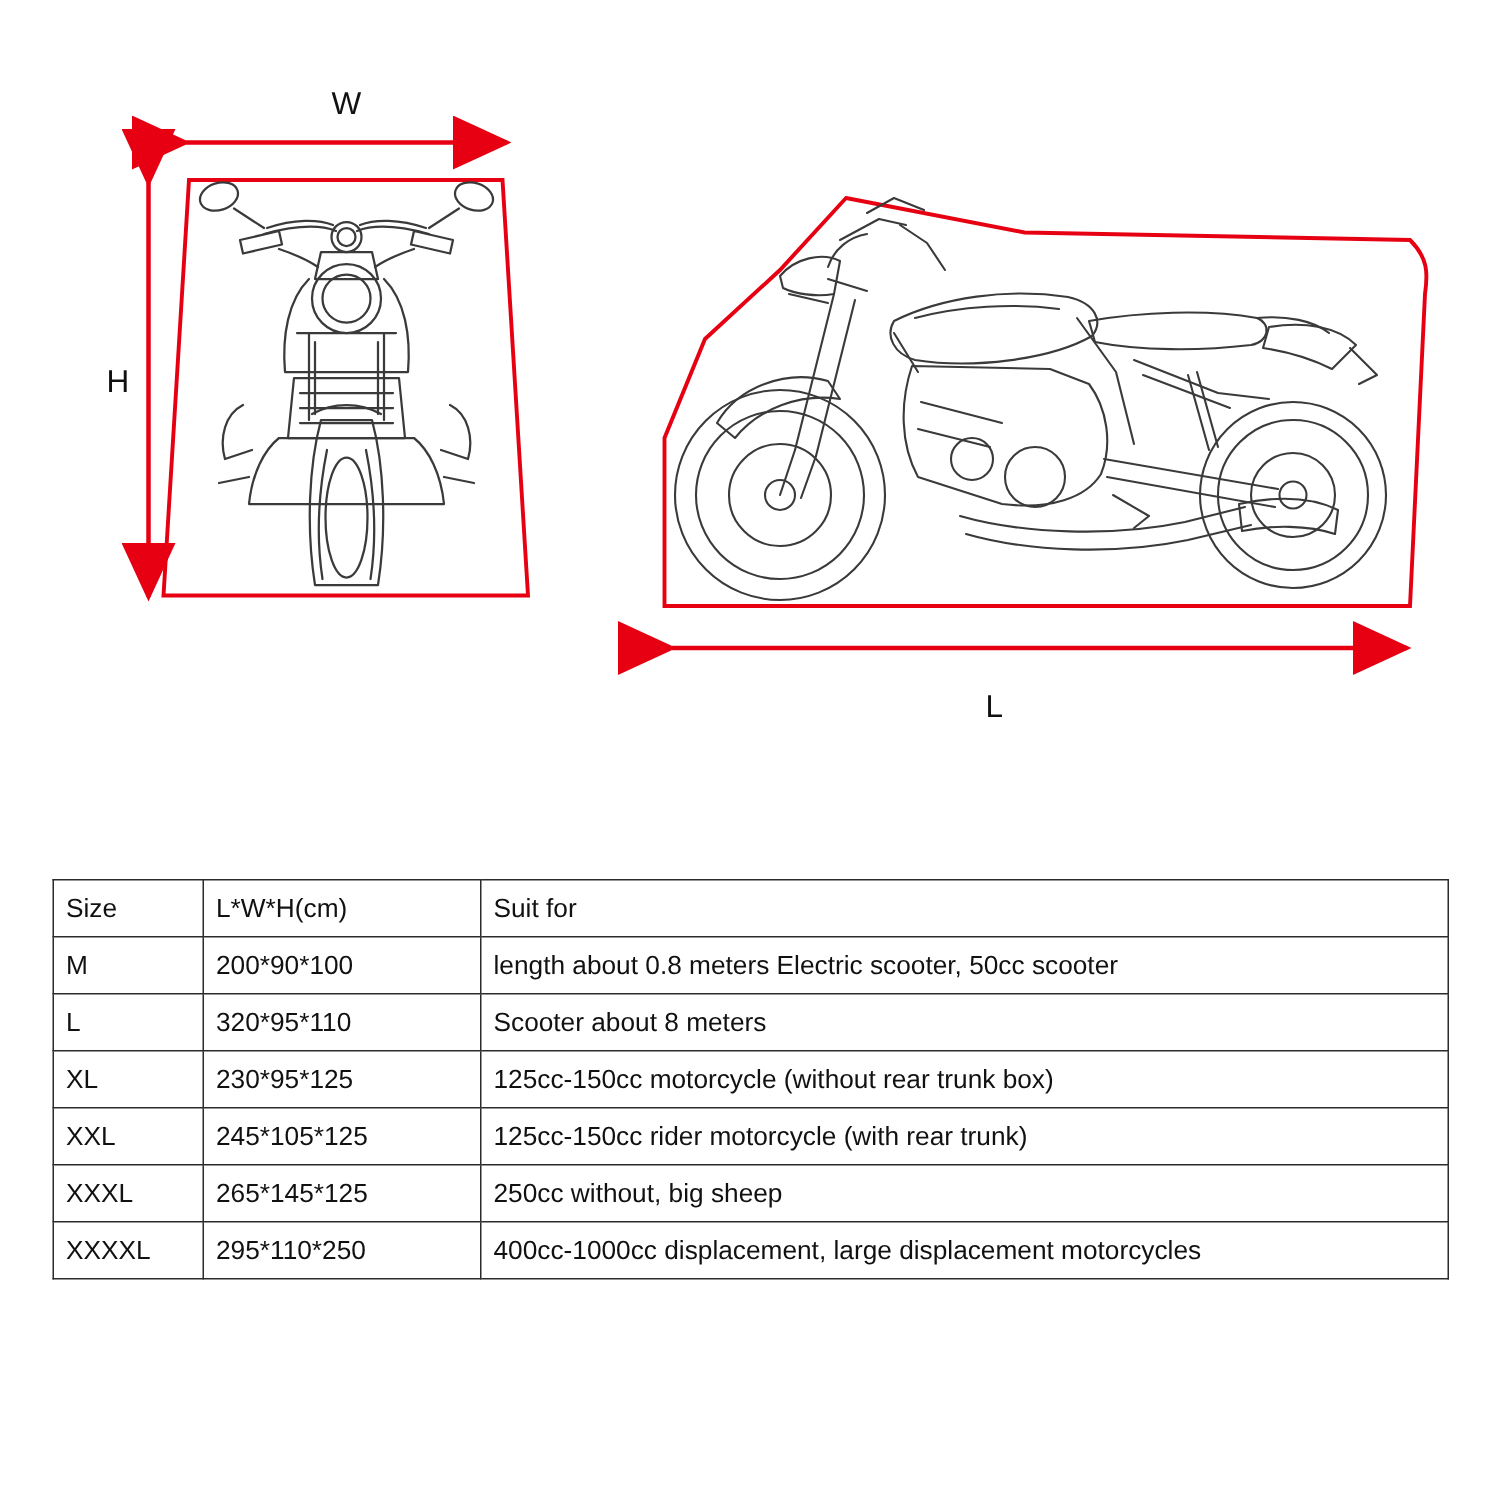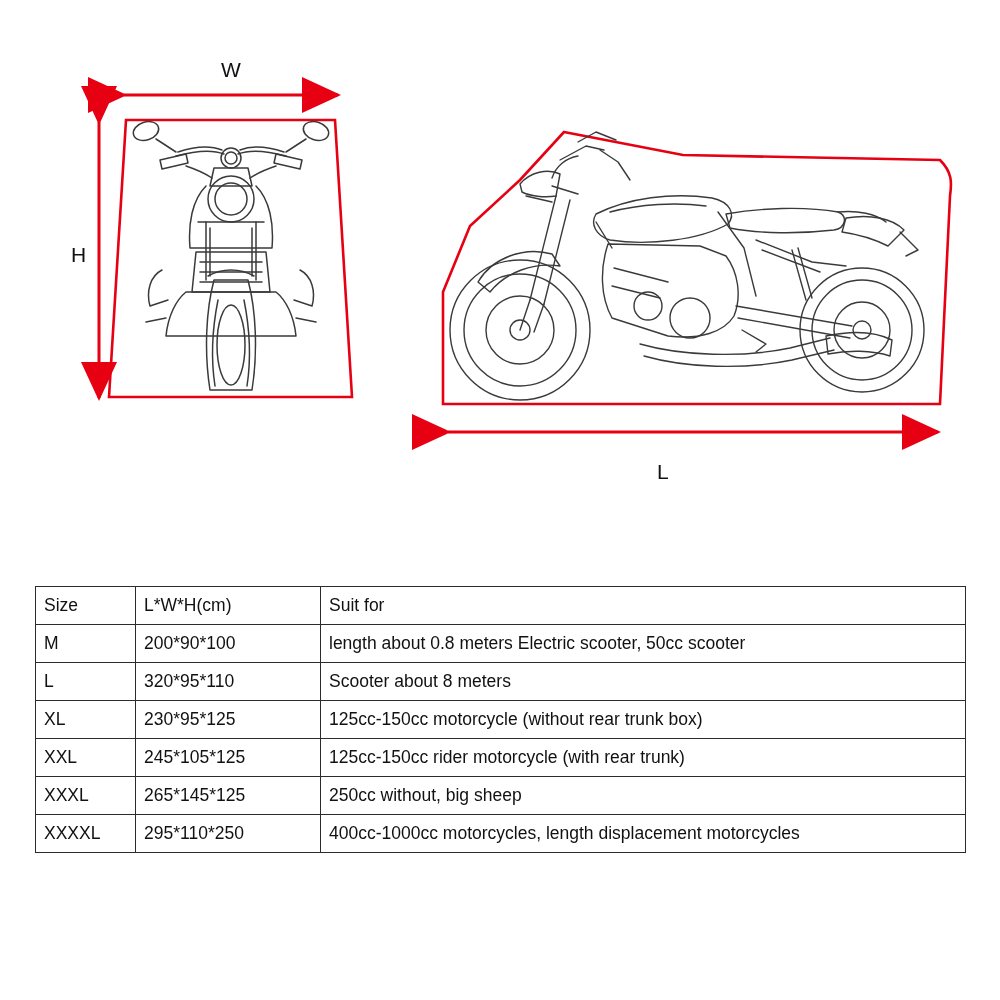--- a/index.html
+++ b/index.html
@@ -260,19 +260,19 @@
           <td>125cc-150cc rider motorcycle (with rear trunk)</td>
         </tr>
         <tr>
           <td>XXXL</td>
           <td>265*145*125</td>
           <td>250cc without, big sheep</td>
         </tr>
         <tr>
           <td>XXXXL</td>
           <td>295*110*250</td>
-          <td>400cc-1000cc motorcycles, length displacement motorcycles</td>
+          <td>400cc-1000cc displacement, large displacement motorcycles</td>
         </tr>
       </tbody>
     </table>
   </div>
 
 </div>
 
 </body></html>

